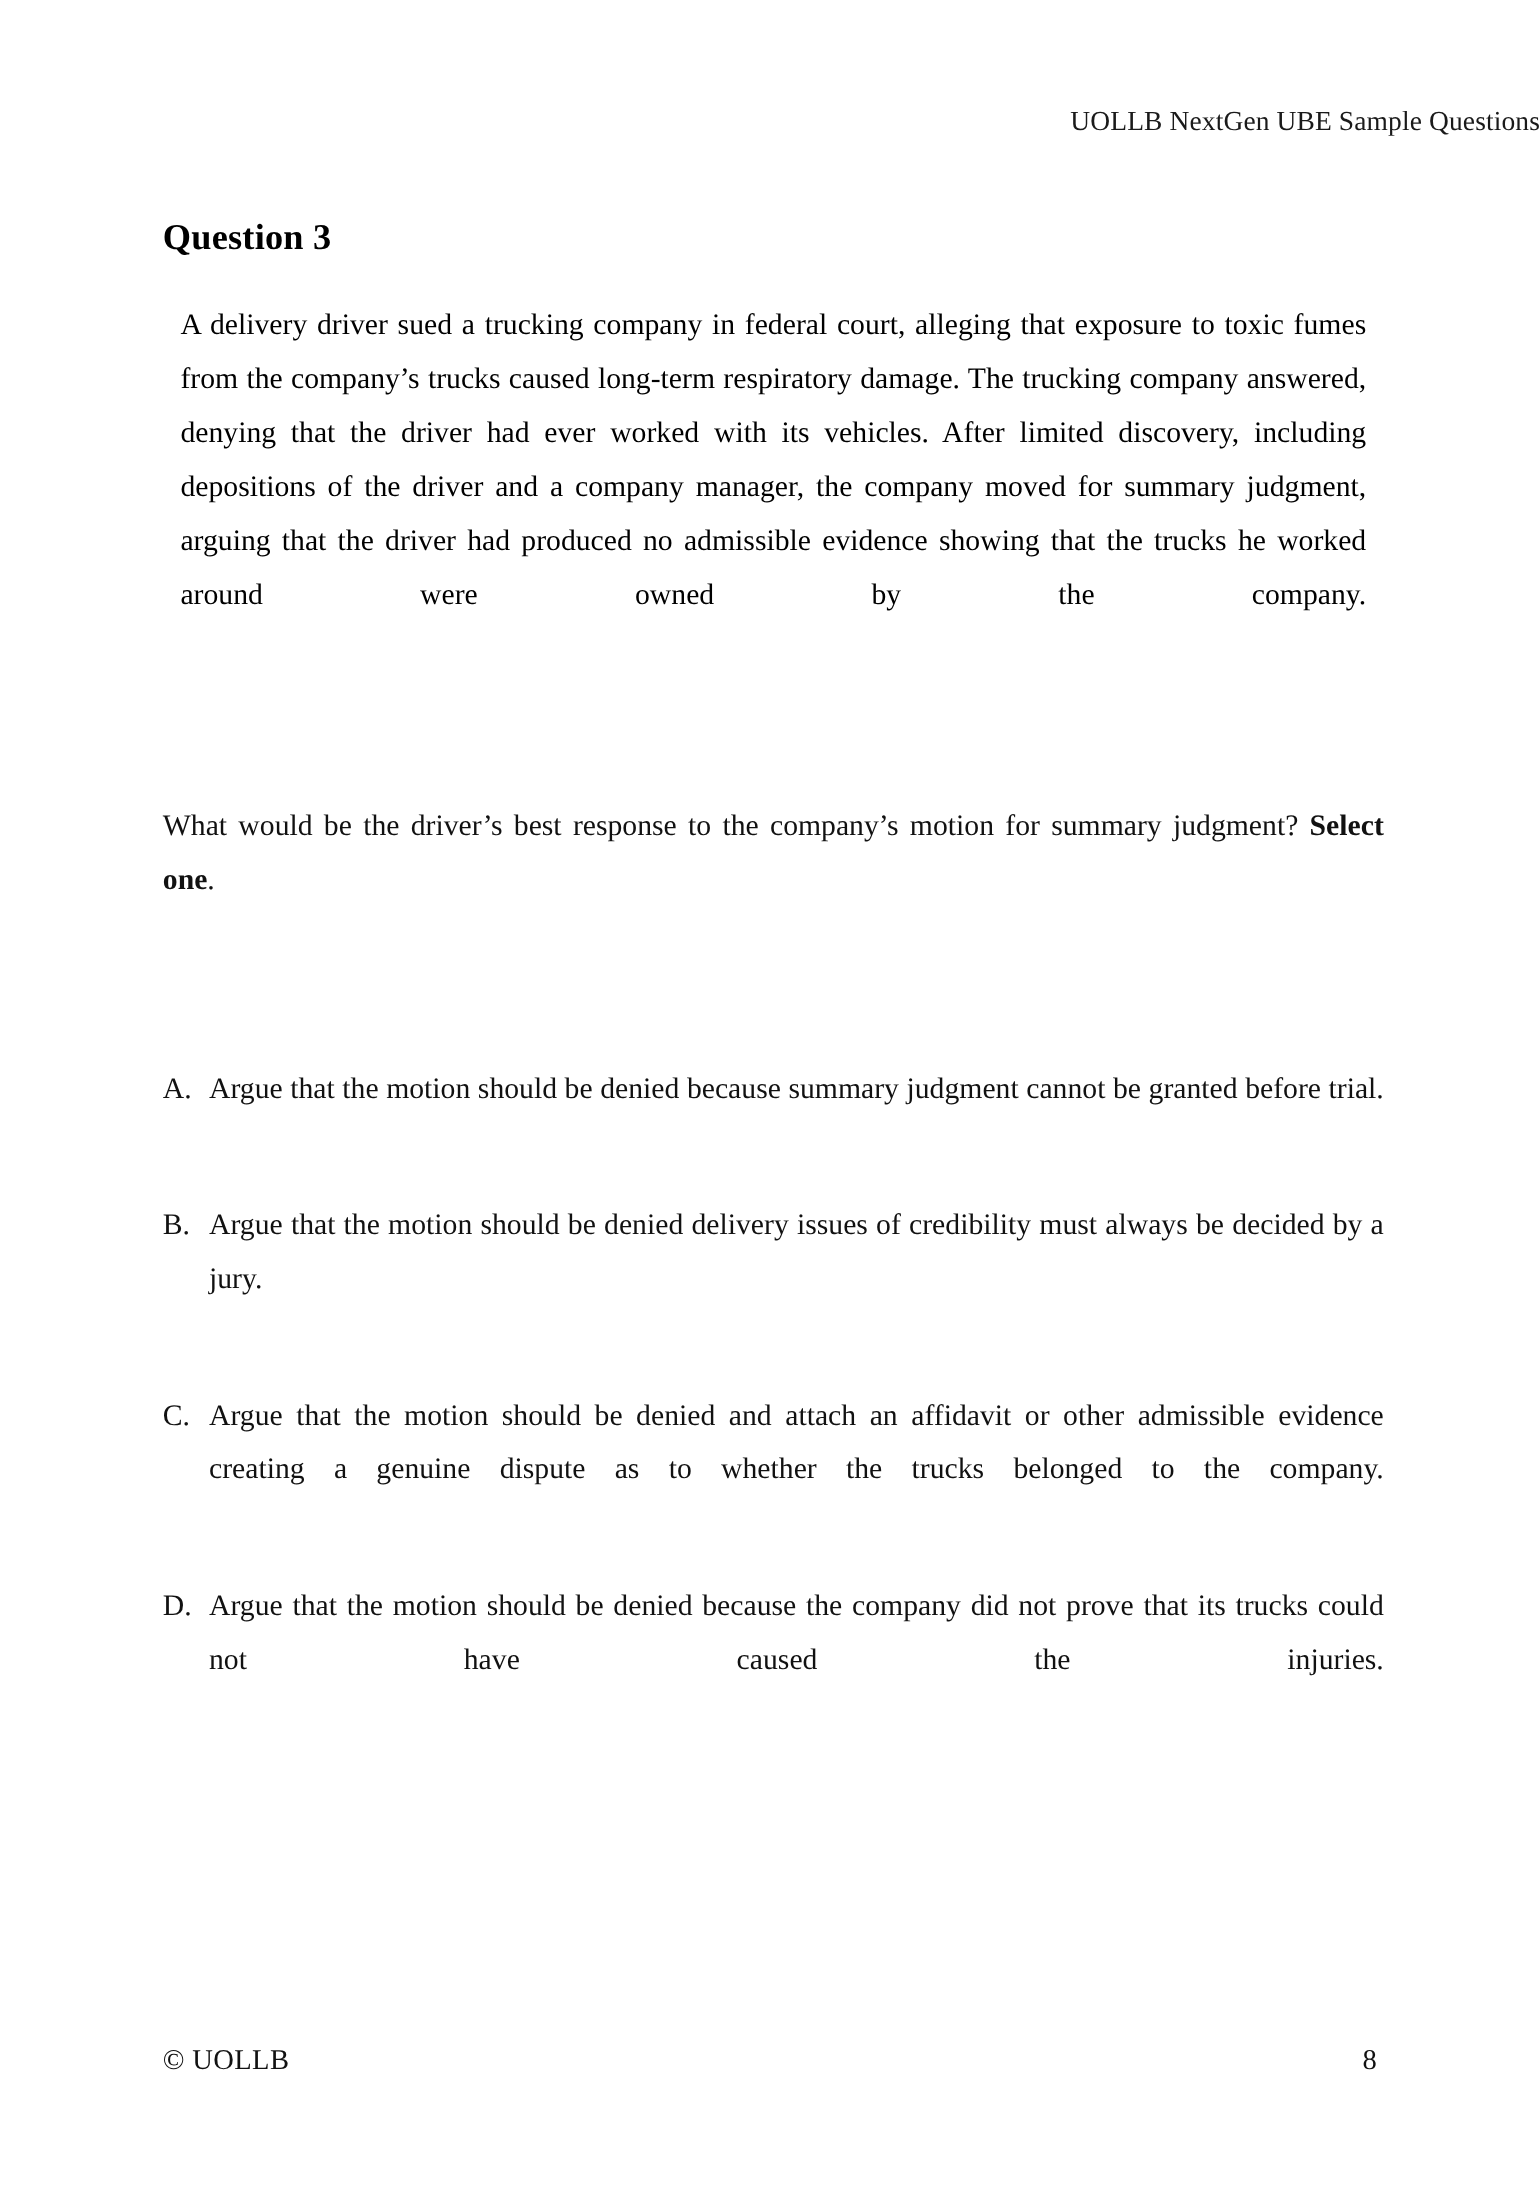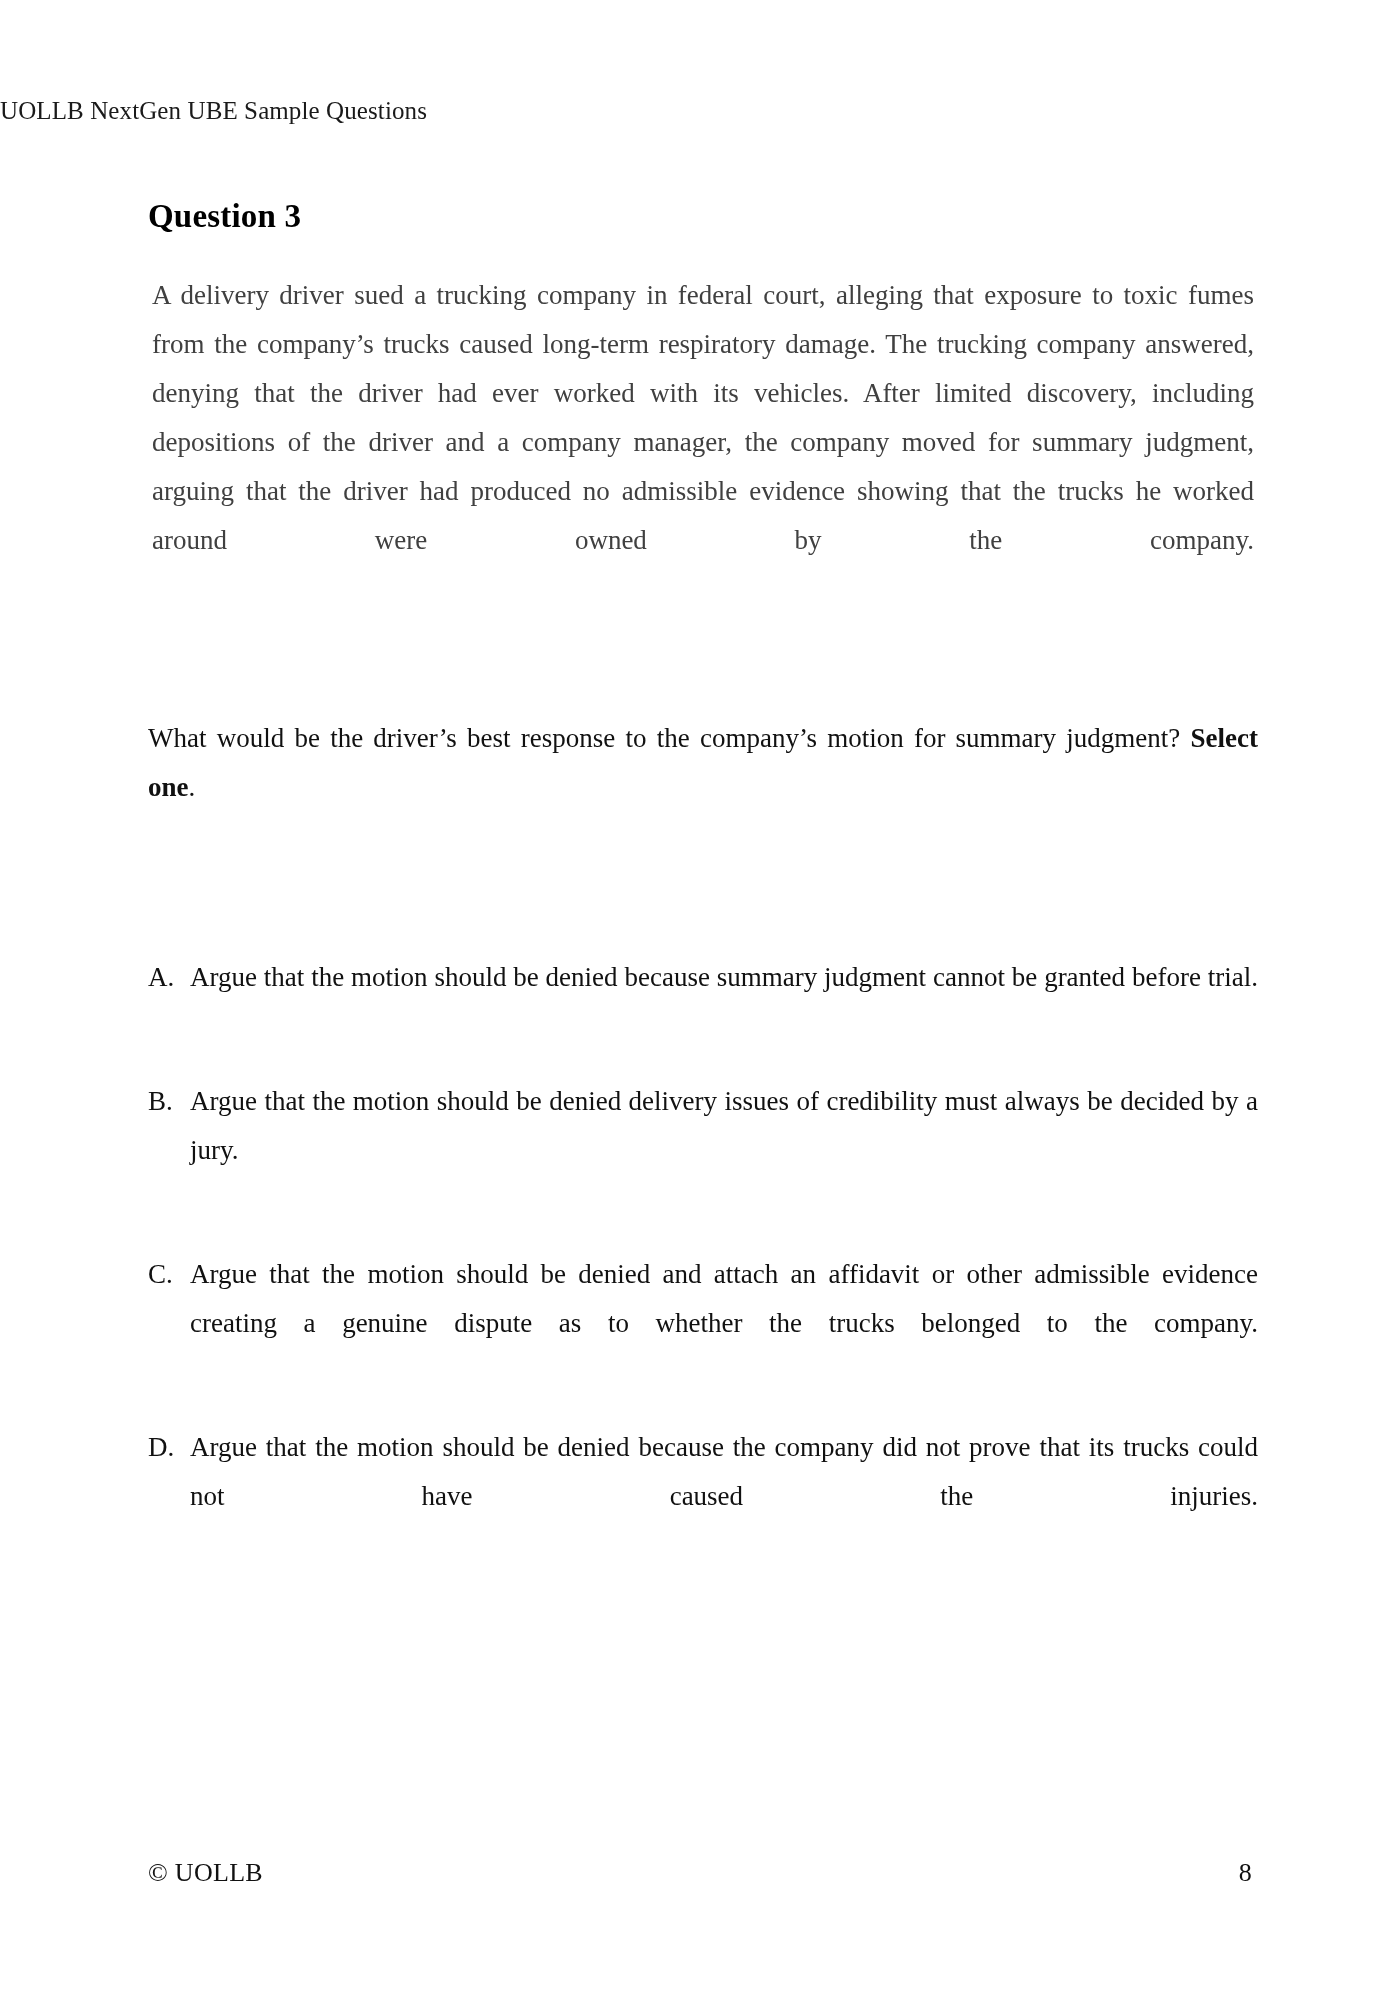--- a/index.html
+++ b/index.html
@@ -18,21 +18,21 @@
     box-sizing: border-box;
     background: #ffffff;
     overflow: hidden;
   }
   
   .running-header {
     position: absolute;
     top: 96px;
     left: 0;
     width: 1400px;
-    text-align: left;
+    text-align: right;
     font-size: 25px;
     line-height: 1.2;
     color: #1a1a1a;
     letter-spacing: 0.1px;
   }
   
   .content {
     position: absolute;
     top: 196px;
     left: 148px;
@@ -40,26 +40,26 @@
   }
   h1.question-heading {
     margin: 0 0 34px 0;
     font-size: 33px;
     font-weight: bold;
     line-height: 1.25;
     color: #000000;
     letter-spacing: 0.2px;
   }
   p.body-para {
-    margin: 4px;
+    margin: 16px;
     font-size: 27px;
     line-height: 49px;
     text-align: justify;
     text-justify: inter-word;
-    color: #404040;
+    color: #000000;
     hyphens: none;
   }
   .gap-large { height: 96px; }
   .gap-medium { height: 92px; }
 
   .prompt {
     font-size: 27px;
     line-height: 49px;
     text-align: justify;
     color: #111;

